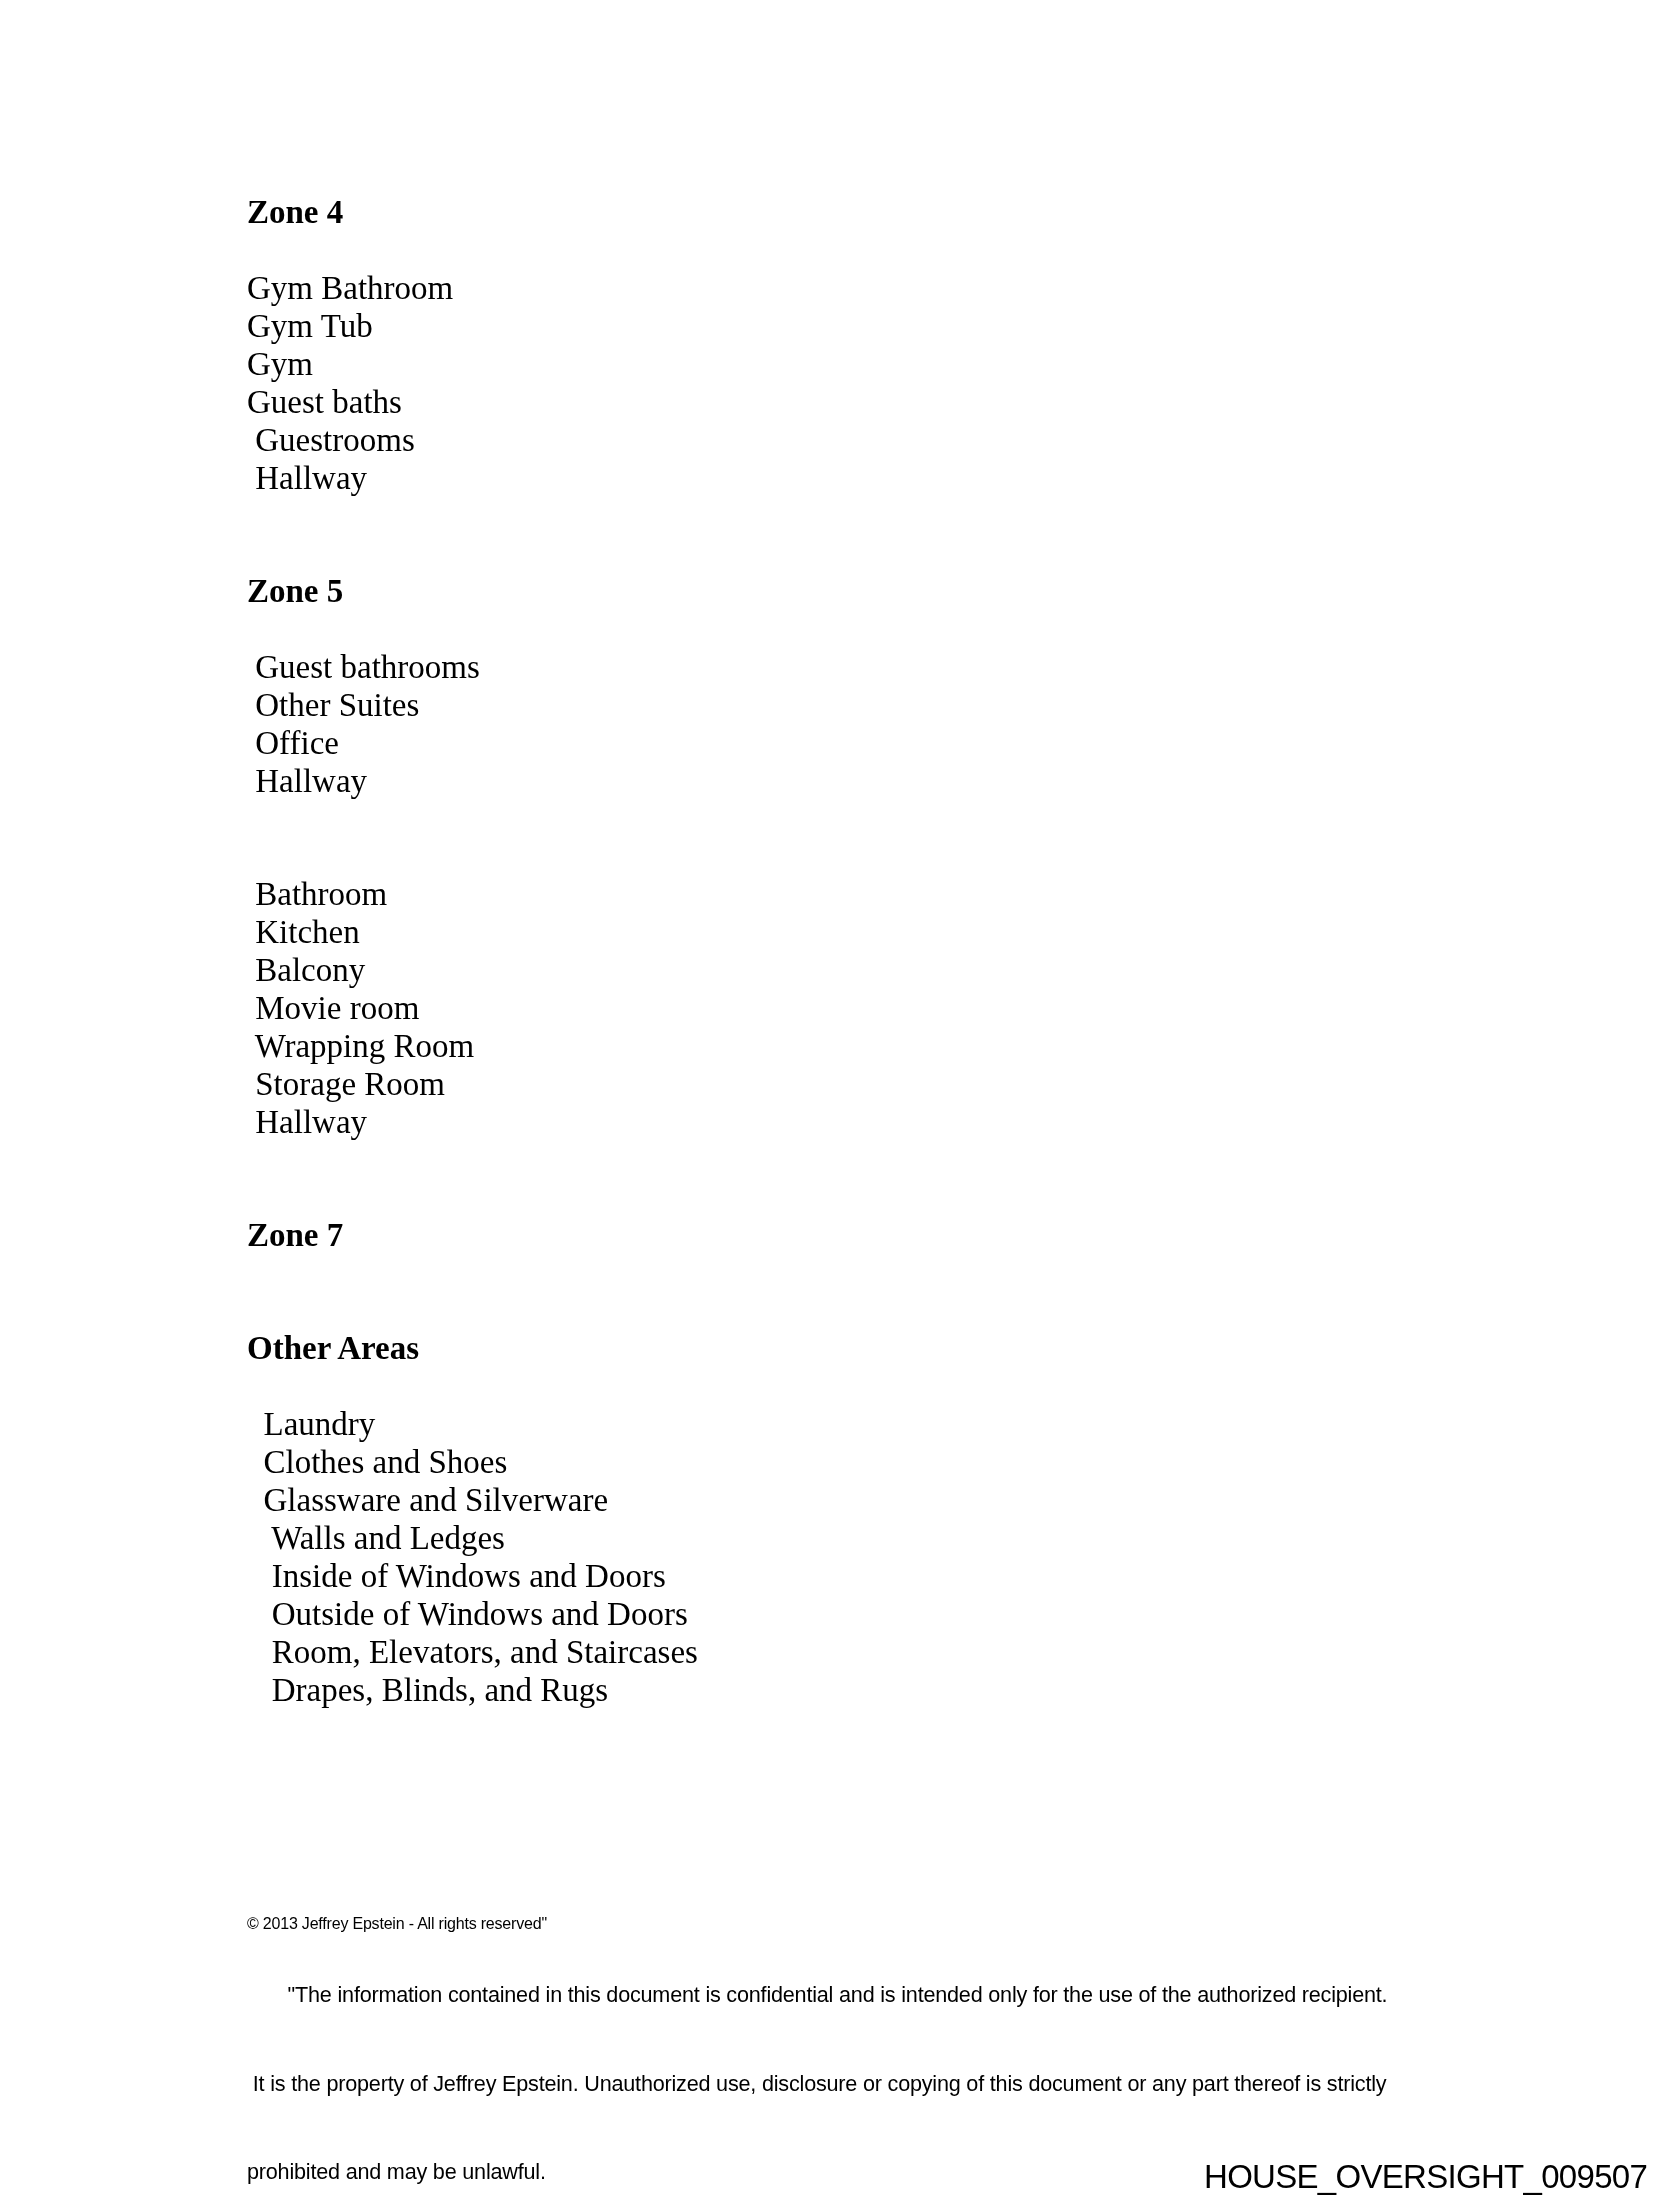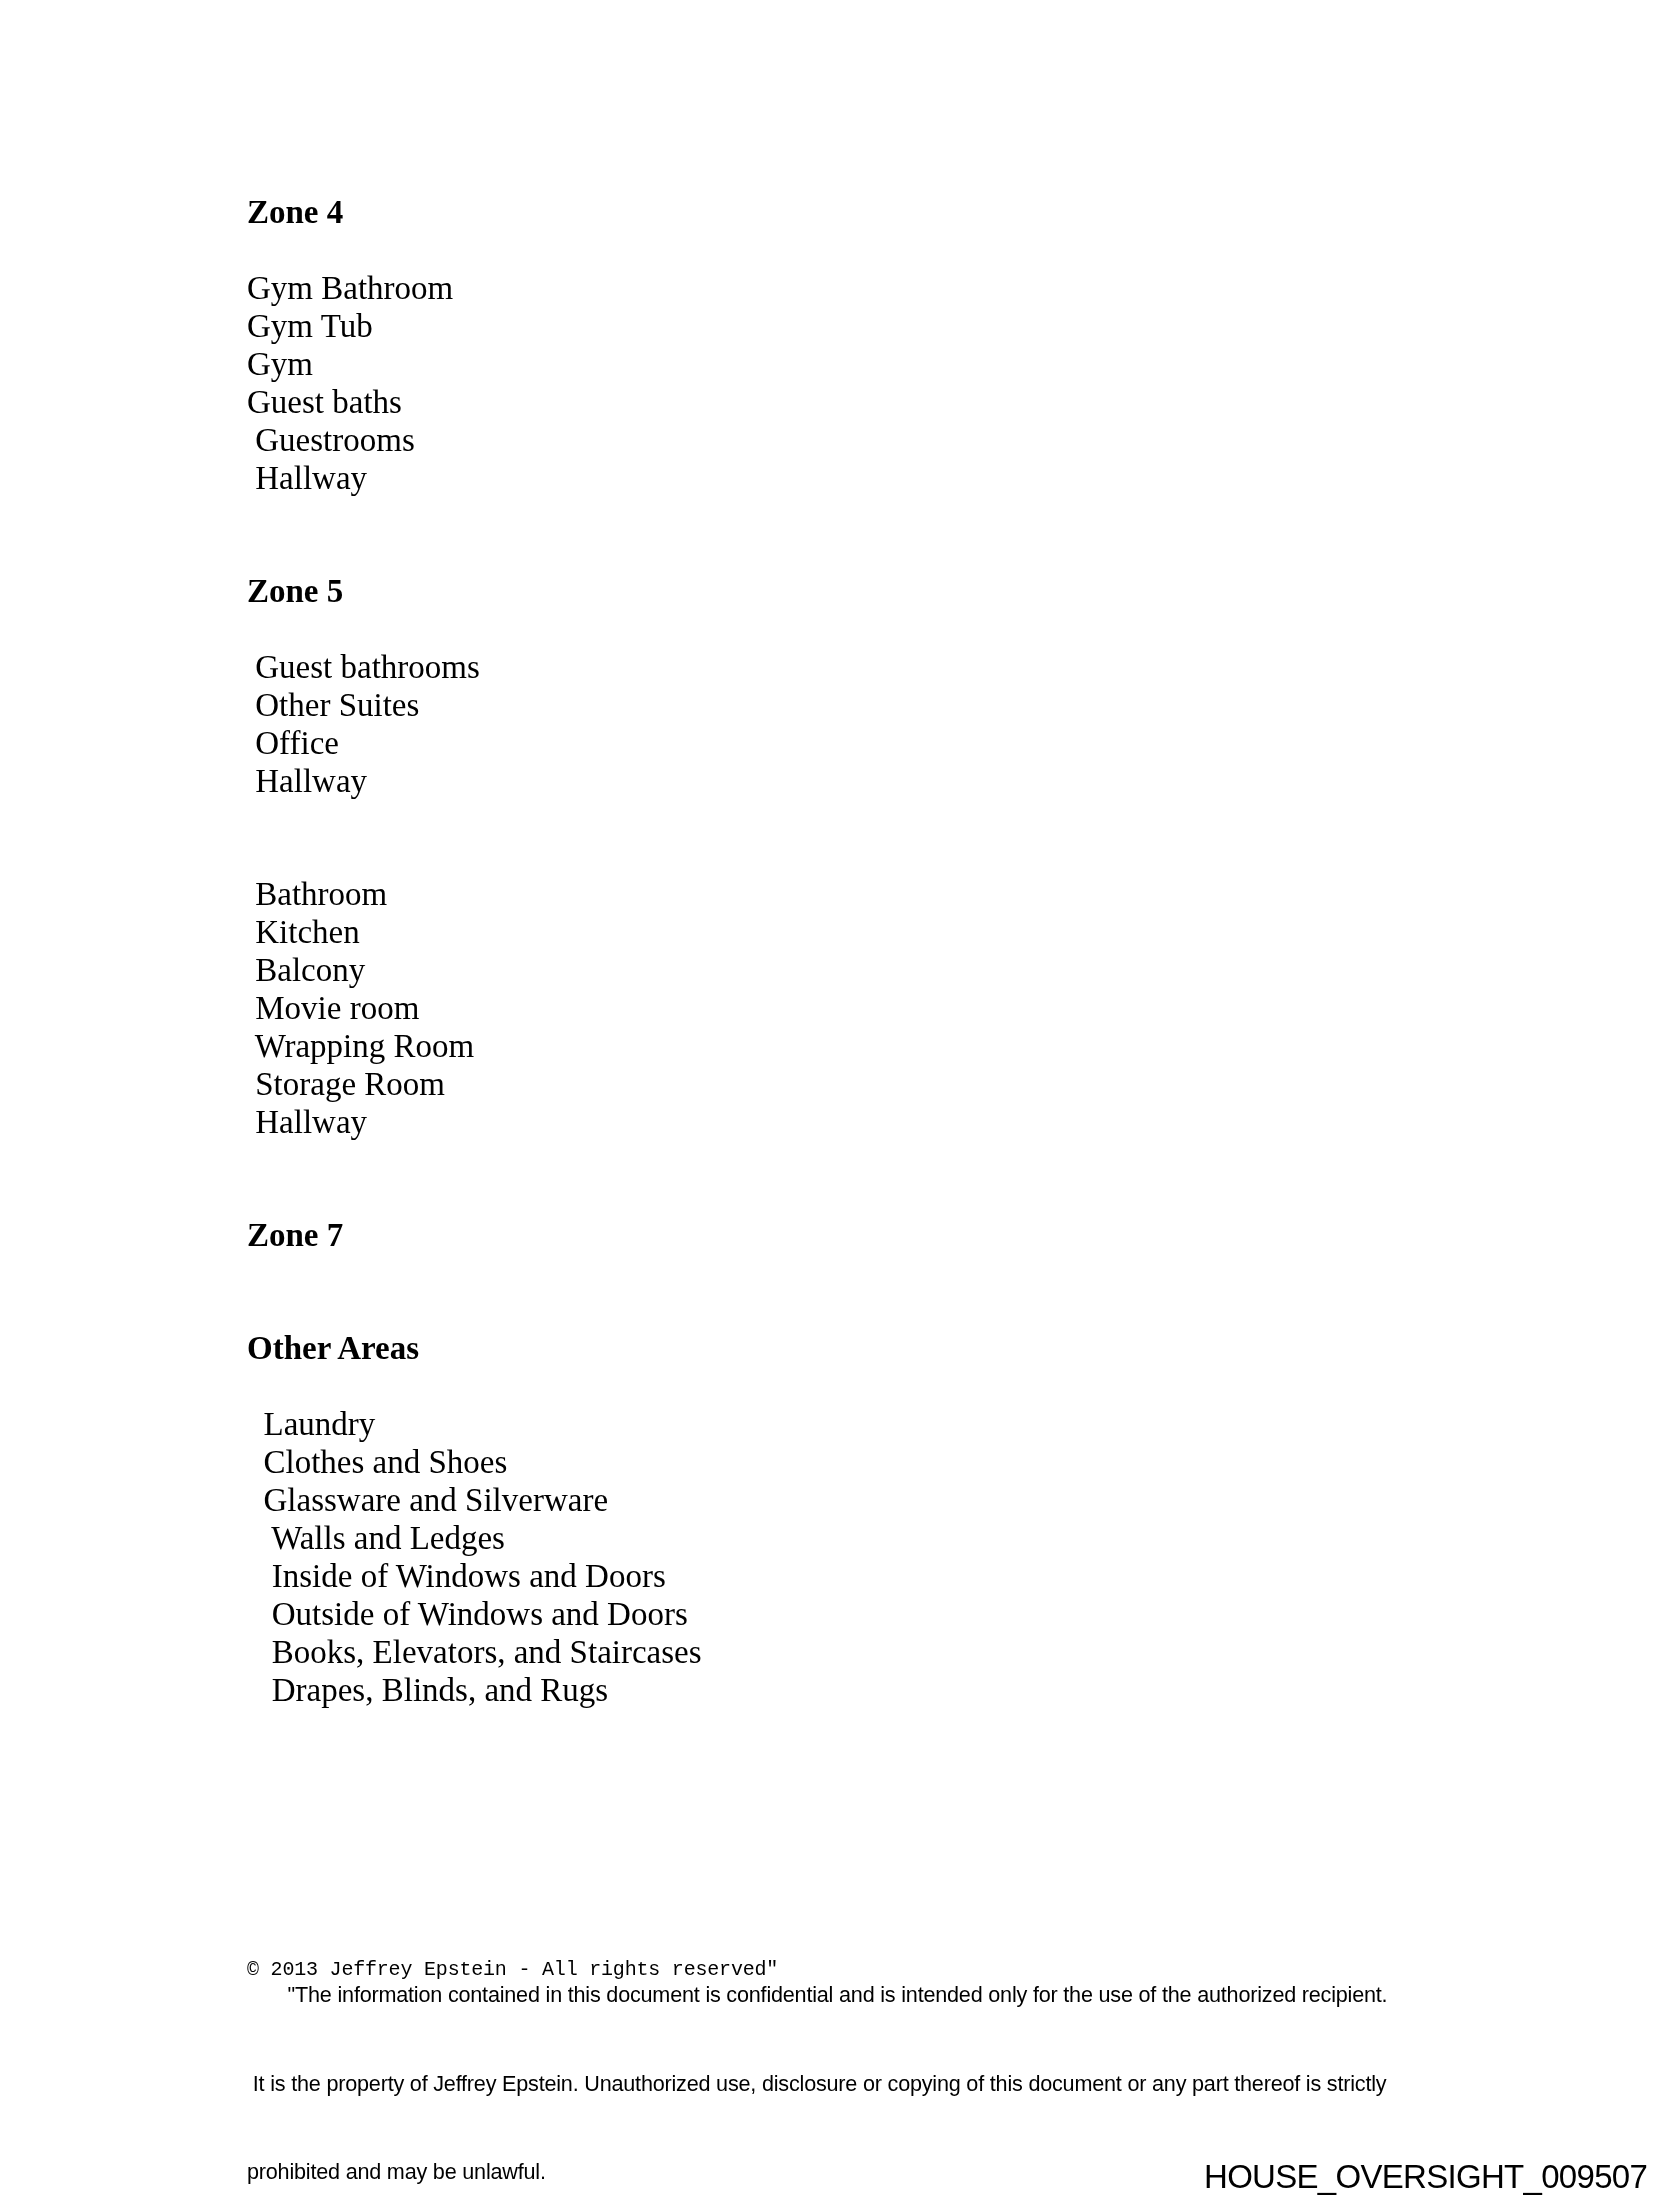--- a/index.html
+++ b/index.html
@@ -41,23 +41,23 @@
     top: 1921px;
     font-family: "Liberation Sans", sans-serif;
     font-size: 21.6px;
     line-height: 29.5px;
     letter-spacing: -0.2px;
     white-space: pre;
   }
   .copyright-line {
     position: absolute;
     left: 247px;
-    top: 1955px;
-    font-family: Liberation Mono, monospace;
-    font-size: 20px;
+    top: 1909px;
+    font-family: Liberation Sans, sans-serif;
+    font-size: 16px;
     line-height: 29.5px;
     letter-spacing: -0.2px;
     white-space: pre;
   }
   .bates-stamp {
     position: absolute;
     left: 1204px;
     top: 2159px;
     font-family: "Liberation Sans", sans-serif;
     font-size: 33px;
@@ -106,21 +106,21 @@
     </section>
     <section class="zone-section">
       <div class="zone-heading">Other Areas</div>
       <div class="zone-items">
         <div class="zone-item">  Laundry</div>
         <div class="zone-item">  Clothes and Shoes</div>
         <div class="zone-item">  Glassware and Silverware</div>
         <div class="zone-item">   Walls and Ledges</div>
         <div class="zone-item">   Inside of Windows and Doors</div>
         <div class="zone-item">   Outside of Windows and Doors</div>
-        <div class="zone-item">   Books, Elevators, and Staircases</div>
+        <div class="zone-item">   Room, Elevators, and Staircases</div>
         <div class="zone-item">   Drapes, Blinds, and Rugs</div>
       </div>
     </section>
   </div>
 
 <div class="footer-disclaimer">
   <div>       "The information contained in this document is confidential and is intended only for the use of the authorized recipient.</div>
   <div> It is the property of Jeffrey Epstein. Unauthorized use, disclosure or copying of this document or any part thereof is strictly</div>
   <div>prohibited and may be unlawful.</div>
 </div>

